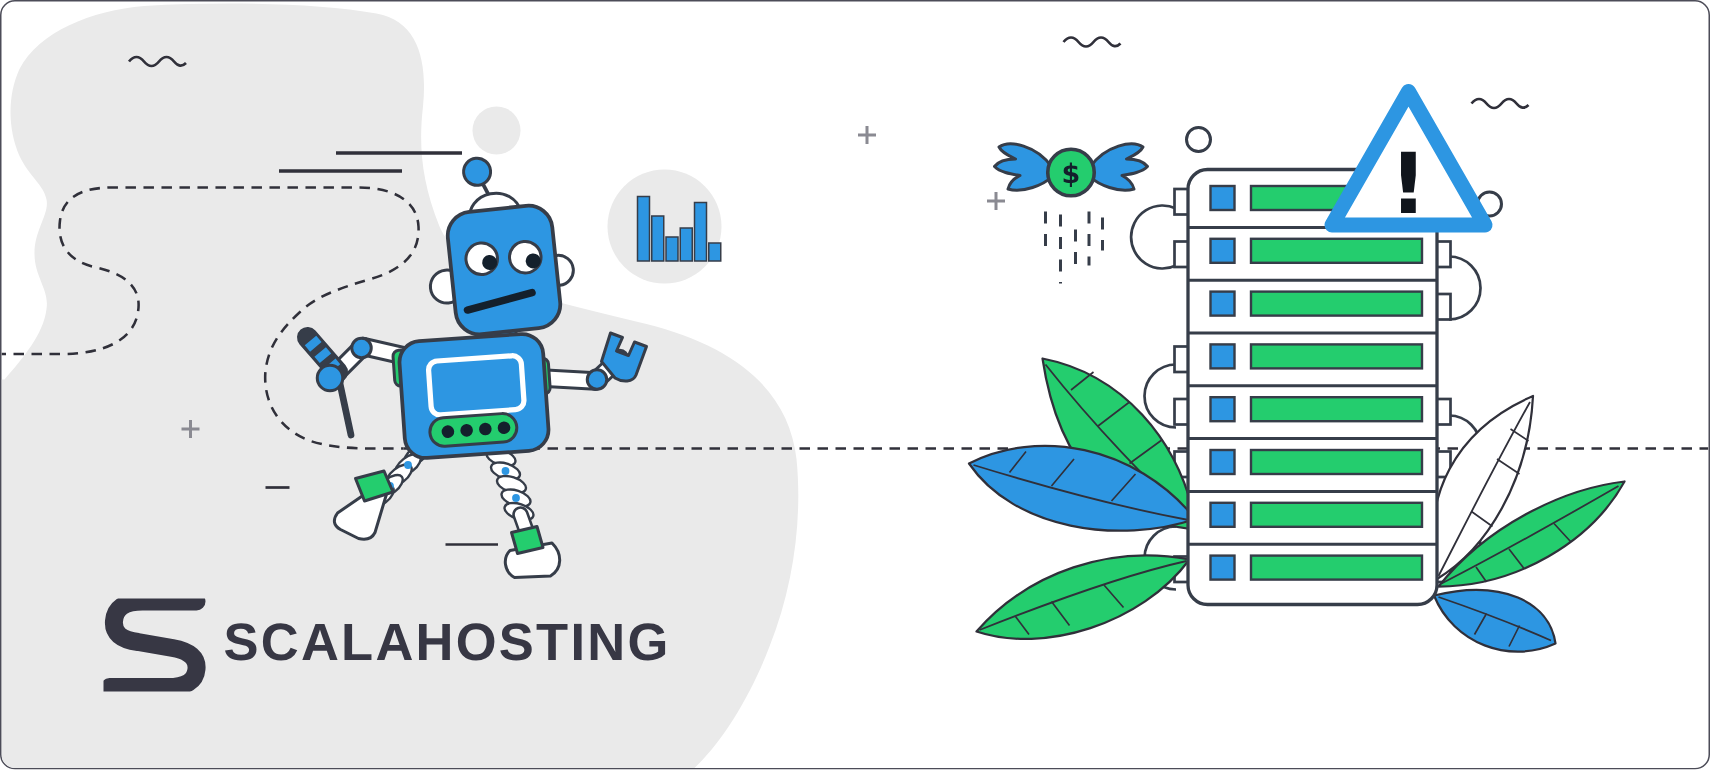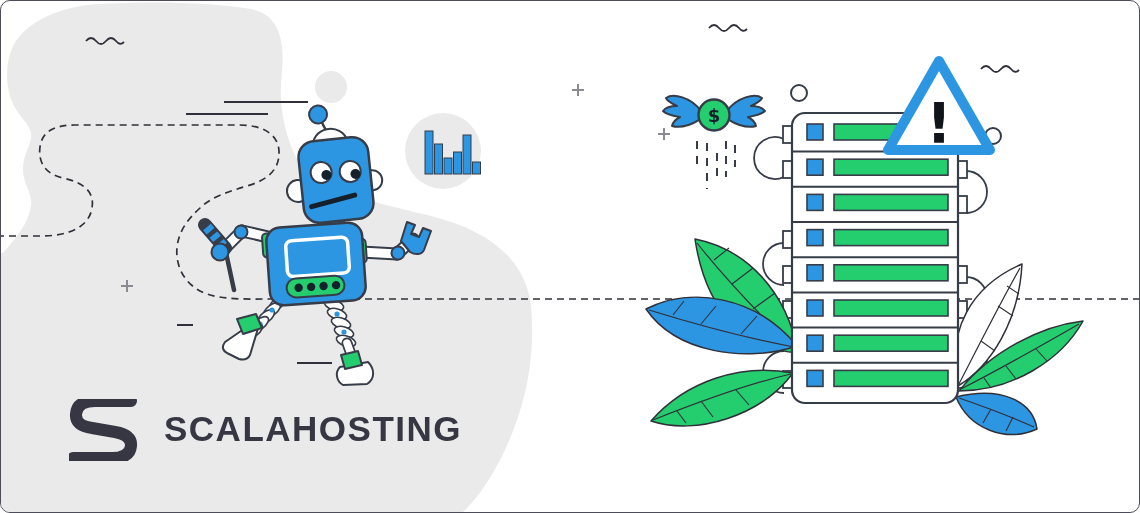--- a/index.html
+++ b/index.html
@@ -3,21 +3,21 @@
 <meta charset="utf-8">
 <style>
   html,body{margin:0;padding:0;background:#fff;}
   .canvas{
     position:relative;width:1138px;height:511px;background:#ffffff;
     border:1px solid #4c4c58;border-radius:10px;overflow:hidden;
     font-family:"Liberation Sans", sans-serif;
   }
   .scene{position:absolute;left:0;top:0;}
   .logo{
-    position:absolute;left:68px;top:398px;display:flex;align-items:center;gap:23px;
+    position:absolute;left:68px;top:398px;display:flex;align-items:center;gap:8px;
   }
   .wordmark{
     font-size:35px;font-weight:600;letter-spacing:1.5px;color:#373744;
     line-height:1;transform:translateY(-2px);
   }
 </style>
 </head>
 <body>
 
 <div class="canvas">

